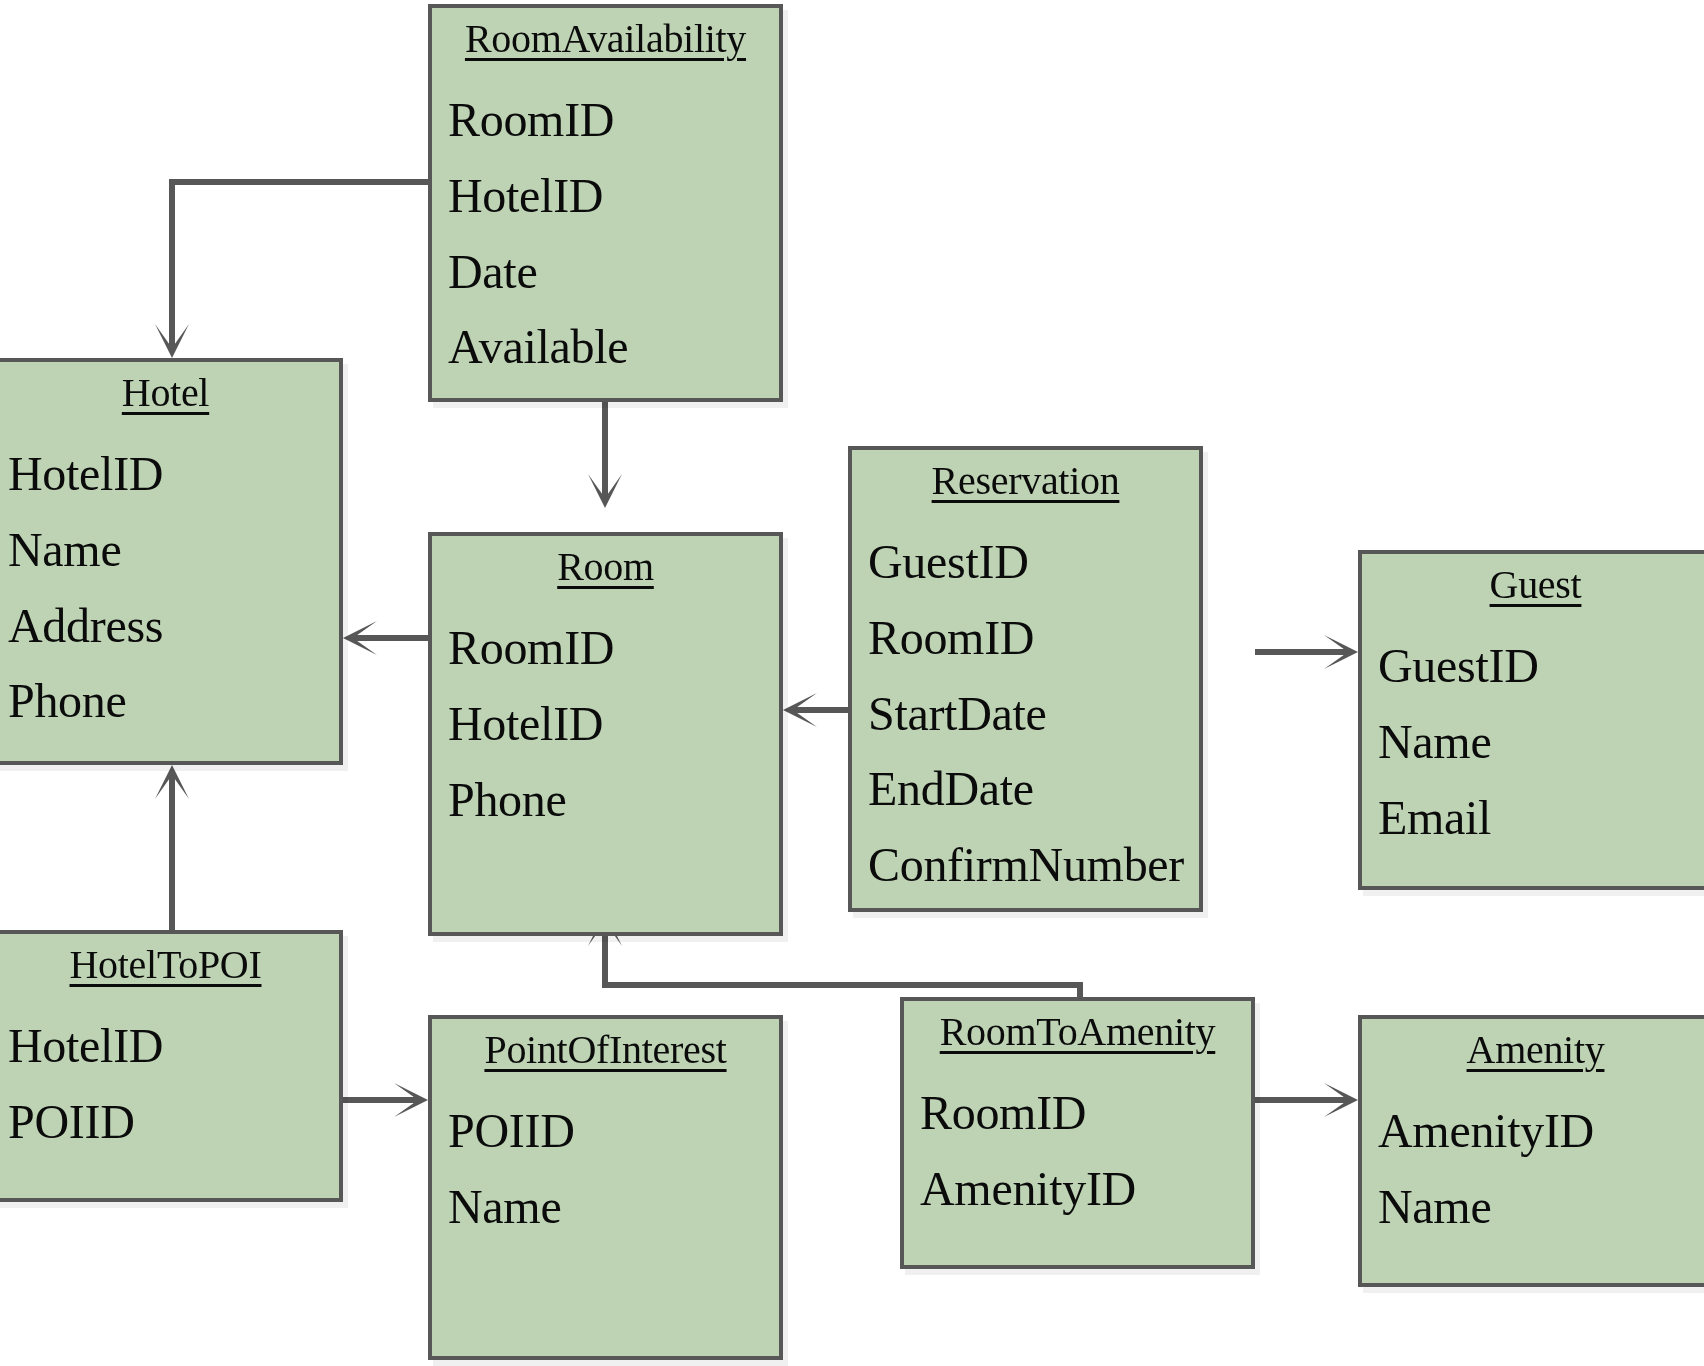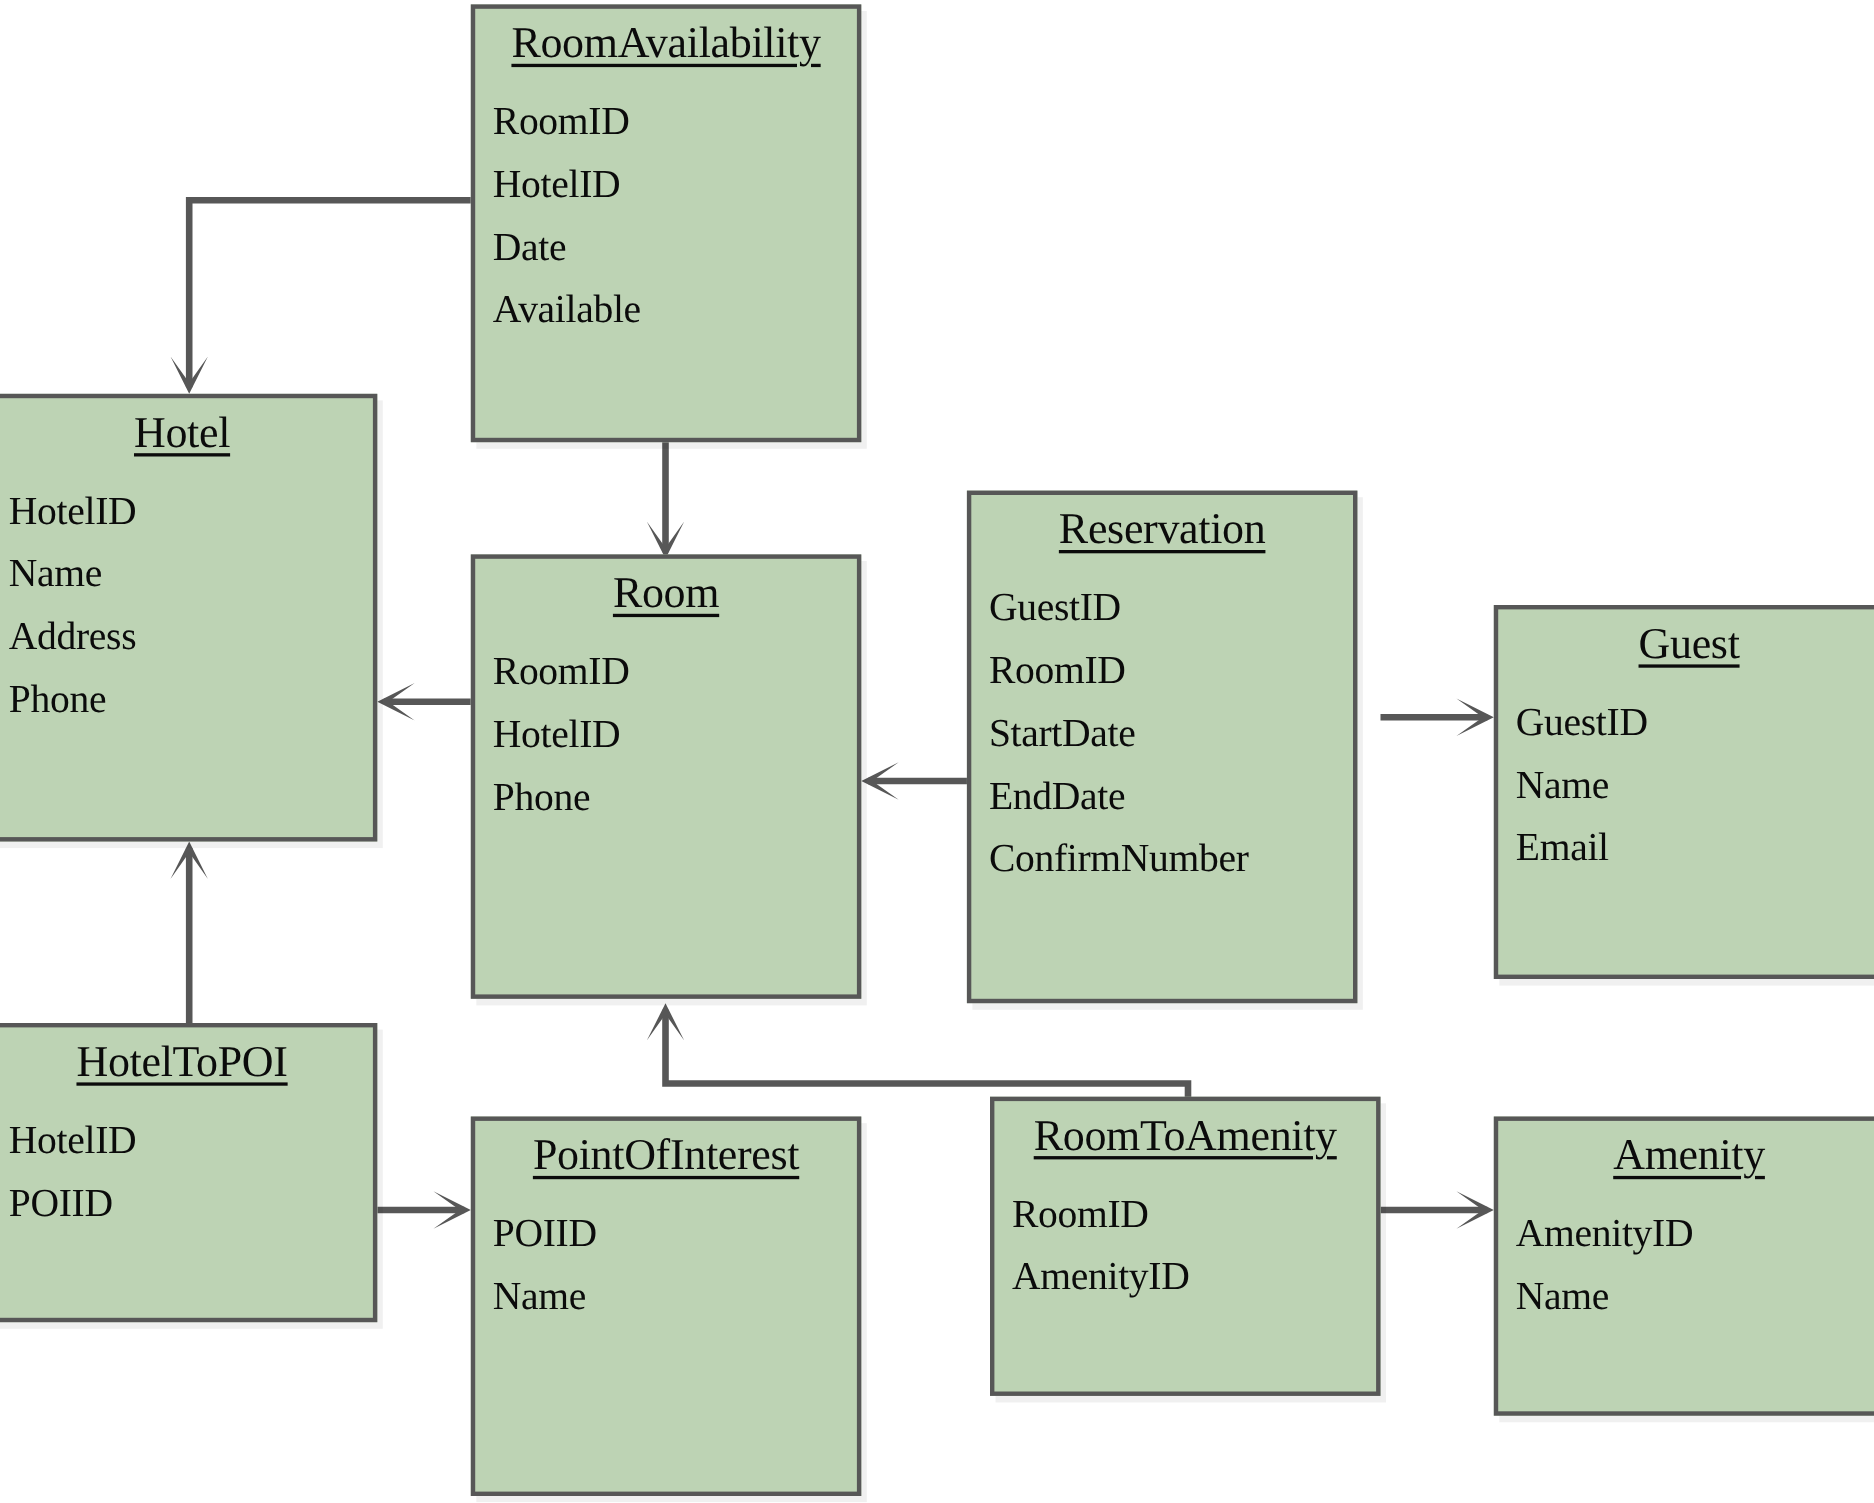--- a/index.html
+++ b/index.html
@@ -41,21 +41,21 @@
     text-decoration-thickness: 3px;
     margin-top: 10px;
     letter-spacing: -0.3px;
     white-space: nowrap;
   }
   .attr-list {
     margin-top: 22px;
     padding-left: 16px;
   }
   .attr {
-    font-size: 36px;
+    font-size: 48px;
     line-height: 1.58;
     color: #0b0b0b;
     letter-spacing: -0.3px;
     white-space: nowrap;
   }
 </style>
 </head>
 <body>
 
 <div id="canvas">
@@ -103,30 +103,30 @@
   <div class="entity" style="left: -12px; top: 358px; width: 355px; height: 407px;">
     <div class="entity-title">Hotel</div>
     <div class="attr-list">
       <div class="attr">HotelID</div>
       <div class="attr">Name</div>
       <div class="attr">Address</div>
       <div class="attr">Phone</div>
     </div>
   </div>
 
-  <div class="entity" style="left: 428px; top: 504px; width: 355px; height: 404px;">
+  <div class="entity" style="left: 428px; top: 532px; width: 355px; height: 404px;">
     <div class="entity-title">Room</div>
     <div class="attr-list">
       <div class="attr">RoomID</div>
       <div class="attr">HotelID</div>
       <div class="attr">Phone</div>
     </div>
   </div>
 
-  <div class="entity" style="left: 879px; top: 446px; width: 355px; height: 466px;">
+  <div class="entity" style="left: 848px; top: 446px; width: 355px; height: 466px;">
     <div class="entity-title">Reservation</div>
     <div class="attr-list">
       <div class="attr">GuestID</div>
       <div class="attr">RoomID</div>
       <div class="attr">StartDate</div>
       <div class="attr">EndDate</div>
       <div class="attr">ConfirmNumber</div>
     </div>
   </div>
 

